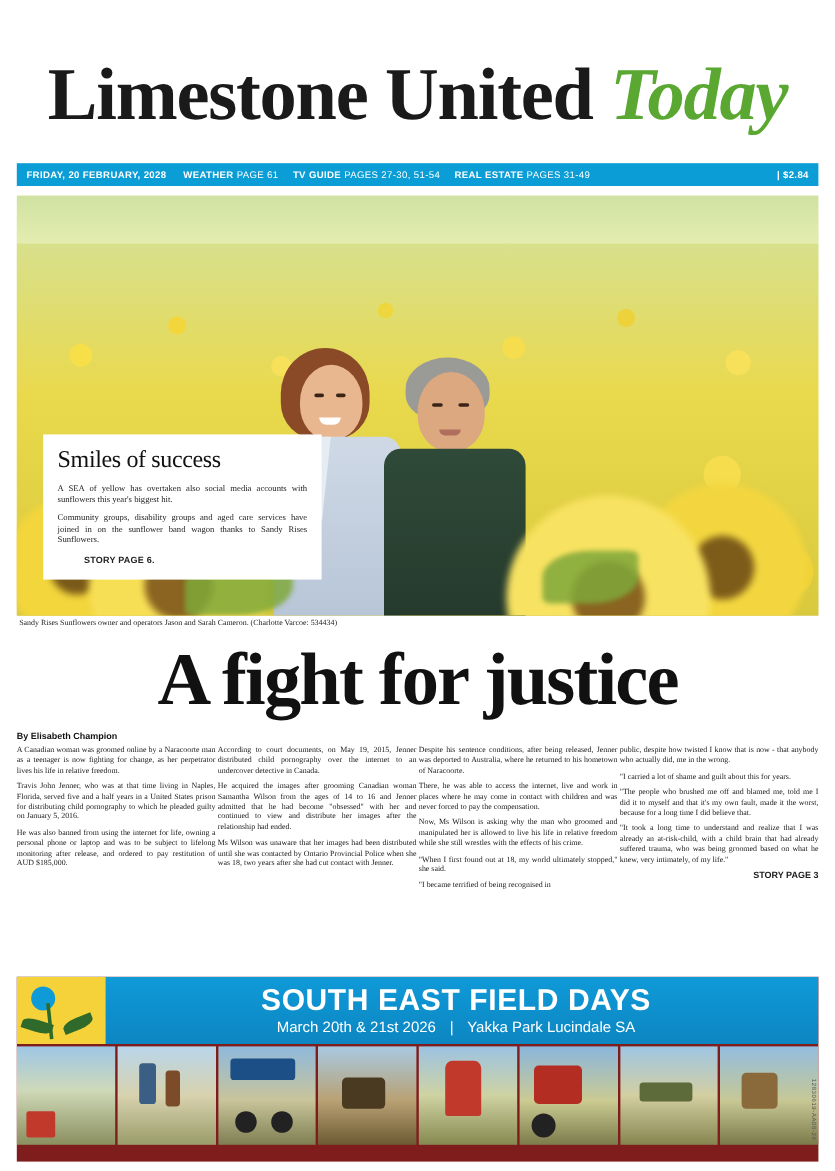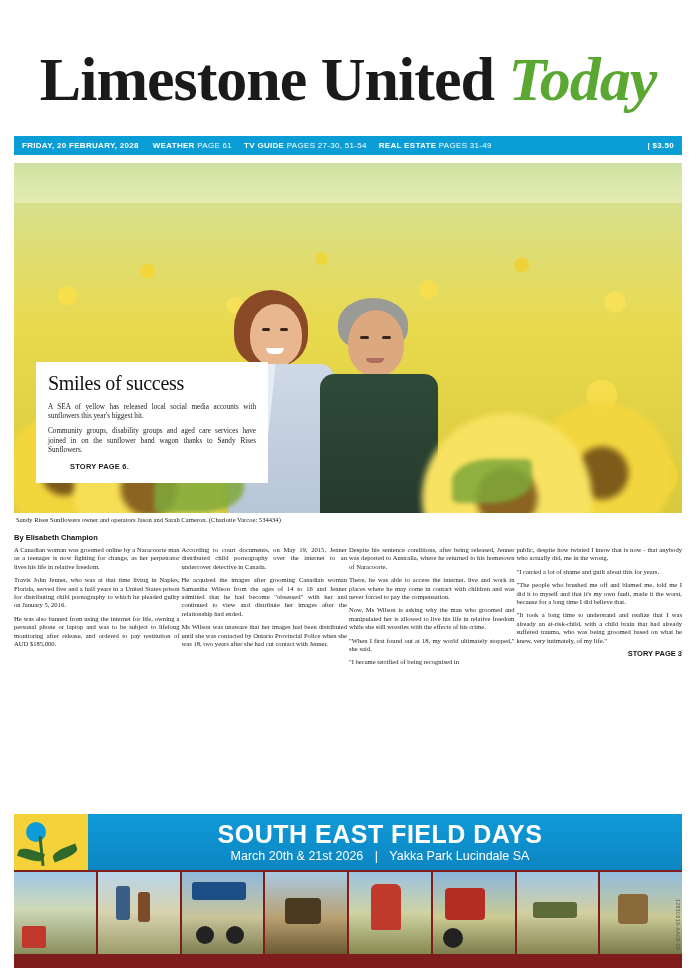--- a/index.html
+++ b/index.html
@@ -329,21 +329,21 @@
       <span class="pgs">PAGE 61</span>
     </span>
     <span class="seg">
       <span class="lbl">TV GUIDE</span>
       <span class="pgs">PAGES 27-30, 51-54</span>
     </span>
     <span class="seg">
       <span class="lbl">REAL ESTATE</span>
       <span class="pgs">PAGES 31-49</span>
     </span>
-    <span class="price">| $3.50</span>
+    <span class="price">| $2.84</span>
   </div>
 
   <div class="hero-wrap">
     <div class="hero">
       <div class="sky"></div>
       <div class="field"></div>
 
       <div class="couple">
 
         <div class="person" style="left:30px; top:80px;">
@@ -368,28 +368,29 @@
 
       <div class="fg-flower" style="left:-10px;bottom:-20px;width:120px;height:120px;background:radial-gradient(circle,#7a5a18 0 22px,#f3d53c 23px 60px);"></div>
       <div class="fg-flower" style="left:60px;bottom:-50px;width:150px;height:150px;background:radial-gradient(circle,#8a6420 0 28px,#f7df55 29px 75px);"></div>
       <div class="fg-flower" style="right:10px;bottom:-30px;width:140px;height:140px;background:radial-gradient(circle,#7d5c19 0 26px,#f3d63f 27px 70px);"></div>
       <div class="fg-flower" style="right:90px;bottom:-70px;width:170px;height:170px;background:radial-gradient(circle,#8a6420 0 30px,#f8e261 31px 85px);"></div>
       <div class="leaf" style="left:140px;bottom:0px;width:90px;height:50px;"></div>
       <div class="leaf" style="right:150px;bottom:10px;width:80px;height:44px;"></div>
 
       <div class="caption-box">
         <h2>Smiles of success</h2>
-        <p>A SEA of yellow has released local social media accounts with sunflowers this year's biggest hit.</p>
+        <p>A SEA of yellow has overtaken also social media accounts with sunflowers this year's biggest hit.</p>
         <p>Community groups, disability groups and aged care services have joined in on the sunflower band wagon thanks to Sandy Rises Sunflowers.</p>
         <p class="story-ref">STORY PAGE 6.</p>
       </div>
     </div>
     <div class="hero-caption-strip">Sandy Rises Sunflowers owner and operators Jason and Sarah Cameron. (Charlotte Varcoe: 534434)</div>
   </div>
 
+  <div class="headline">A fight for justice</div>
 
   <div class="byline">By Elisabeth Champion</div>
 
   <div class="story-cols">
     <div class="col">
       <p>A Canadian woman was groomed online by a Naracoorte man as a teenager is now fighting for change, as her perpetrator lives his life in relative freedom.</p>
       <p>Travis John Jenner, who was at that time living in Naples, Florida, served five and a half years in a United States prison for distributing child pornography to which he pleaded guilty on January 5, 2016.</p>
       <p>He was also banned from using the internet for life, owning a personal phone or laptop and was to be subject to lifelong monitoring after release, and ordered to pay restitution of AUD $185,000.</p>
     </div>
     <div class="col">

